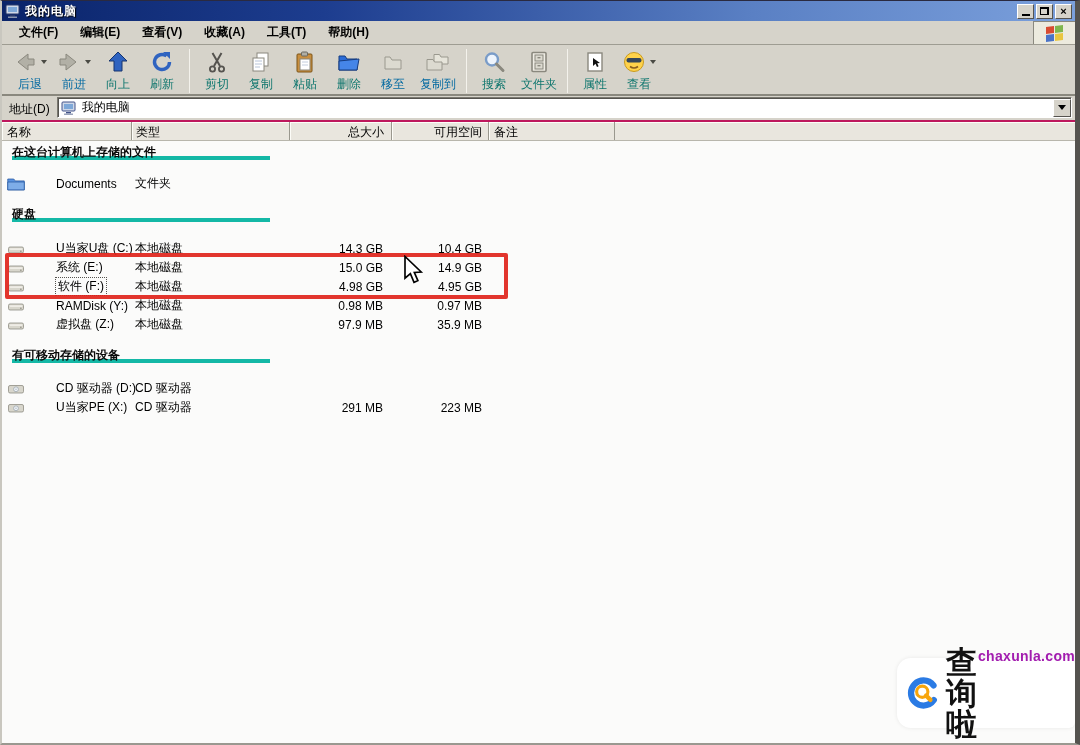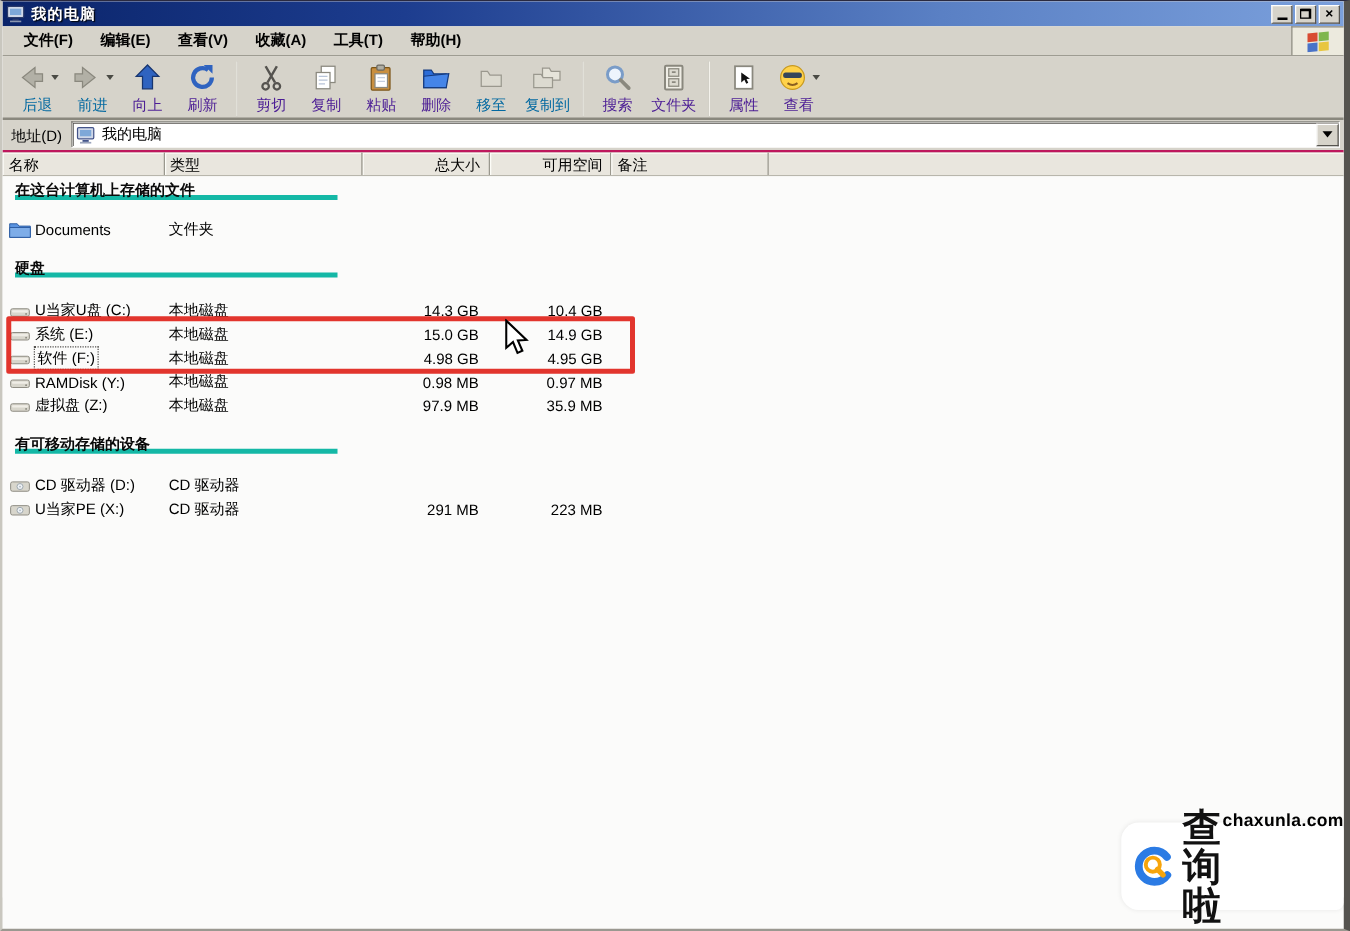--- a/index.html
+++ b/index.html
@@ -25,21 +25,21 @@
   .menubar { height:24px; background:#d6d3ca; display:flex; align-items:center; padding-left:6px; border-bottom:1px solid #9e9c92; }
   .menu-item { font-size:12px; padding:3px 11px; color:#000;font-weight:bold; }
   .menu-spacer { flex:1; }
   .winlogo-panel { width:42px; height:23px; background:#eceade; border-left:1px solid #8a887e; border-top:1px solid #8a887e;
                    display:flex; align-items:center; justify-content:center; }
 
   
   .toolbar { height:51px; background:#d6d3ca; display:flex; align-items:flex-start; padding:3px 0 0 6px; border-bottom:2px solid #8a887e; }
   .tbtn { display:flex; flex-direction:column; align-items:center; padding:1px 5px; min-width:44px; }
   .tbtn .irow { display:flex; align-items:center; height:26px; }
-  .tbtn .tlabel { font-size:12px; color:#4c1d95; margin-top:1px; white-space:nowrap; }
+  .tbtn .tlabel { font-size:12px; color:#0f766e; margin-top:1px; white-space:nowrap; }
   .tbtn.disabled .tlabel { color:#0369a1; }
   .caret { width:0; height:0; border-left:3px solid transparent; border-right:3px solid transparent; border-top:4px solid #4a4a44; margin-left:4px; }
   .tsep { width:1px; height:44px; background:#9d9b91; border-right:1px solid #f4f2ec; margin:1px 5px 0 5px; }
 
   
   .addressbar { height:26px; background:#d6d3ca; display:flex; align-items:flex-end; padding:2px 3px 2px 7px; border-bottom:2px solid #be185d; }
   .addr-label { font-size:12px; margin-right:7px; white-space:nowrap; }
   .addr-combo { flex:1; height:21px; background:#fff; border:1px solid; border-color:#7a7870 #fff #fff #7a7870;
                 box-shadow:inset 1px 1px 0 #55534f; display:flex; align-items:center; padding-left:3px; }
   .addr-combo .aicon { width:16px; height:14px; margin-right:5px; }
@@ -59,39 +59,39 @@
   .c-comment { width:126px; }
   .c-fill { flex:1; border-right:none; box-shadow:inset 0 1px 0 #fdfdf8; }
 
   
   .listarea { position:relative; background:#fbfbfa; height:577px; padding-top:3px; }
   .group-title { font-size:12px; font-weight:bold; color:#0a0a0a; margin-left:10px; width:258px;
                  padding-bottom:3px; border-bottom:4px solid #14b8a6; height:16px; } .g-gap2 { margin-top:13px; }
   .rows-gap1 { margin-top:14px; } .rows-gap2 { margin-top:17px; } .rows-gap3 { margin-top:16px; }
   .lrow { display:flex; align-items:center; height:19px; }
   .cell { font-size:12px; color:#000; white-space:nowrap; }
-  .cell.name { width:130px; display:flex; align-items:center; padding-left:5px; }
+  .cell.name { width:130px; display:flex; align-items:center; padding-left:5px;gap:28px; }
   .cell.name .ric { width:18px; height:15px; margin-right:3px; flex:none; }
   .cell.type { width:158px; padding-left:3px; }
   .cell.size { width:102px; text-align:right; padding-right:9px; }
   .cell.free { width:97px;  text-align:right; padding-right:7px; }
   .focus-dotted { outline:1px dotted #55534f; padding:0 2px; }
 
   
   .red-rect { position:absolute; left:3px; top:252px; width:503px; height:46px;
               border:4px solid #df241b; border-radius:2px; opacity:.92; pointer-events:none; }
   .cursor { position:absolute; left:401px; top:254px; pointer-events:none; }
 
   
   .watermark { position:absolute; right:0; top:657px; width:178px; height:70px; background:#fff;
                border-radius:14px 6px 6px 14px; display:flex; align-items:center; padding-left:9px;
                box-shadow:0 0 4px rgba(0,0,0,.08); }
   .wm-textcol { margin-left:5px; display:flex; flex-direction:row; }
   .wm-title { font-family:"Liberation Serif","DejaVu Serif",serif; font-size:31px; font-weight:bold; color:#111; line-height:1; letter-spacing:1px; }
-  .wm-domain { font-size:14px; font-weight:bold; color:#000000; margin-top:1px; letter-spacing:.3px; }
+  .wm-domain { font-size:14px; font-weight:bold; color:#a21caf; margin-top:1px; letter-spacing:.3px; }
 </style>
 </head>
 <body>
 
 <div class="window">
 
   <div class="titlebar">
     <span class="ticon">
       <svg width="16" height="14" viewBox="0 0 16 14">
           <rect x="1" y="1" width="13" height="9" rx="1" fill="#cfd8e8" stroke="#2a3a6a"></rect>

